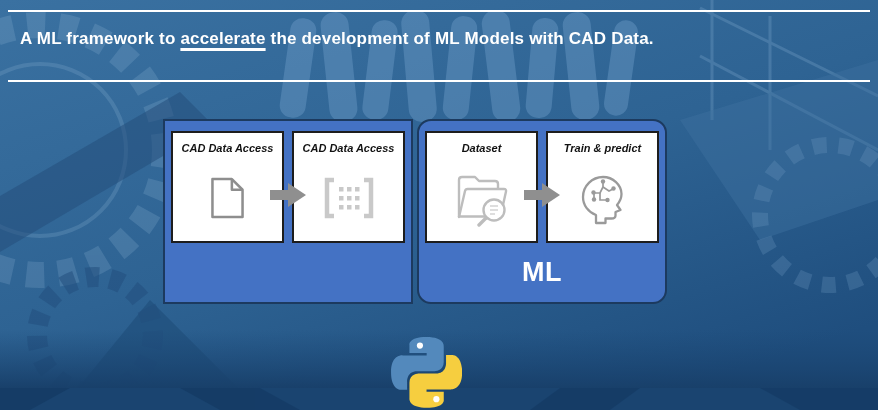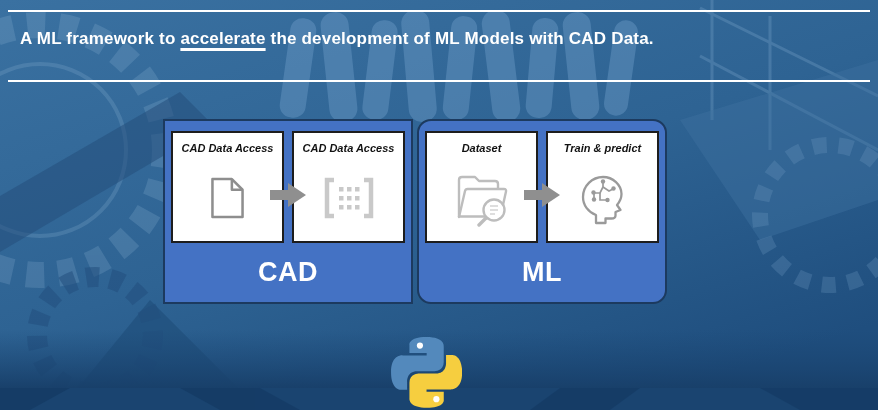--- a/index.html
+++ b/index.html
@@ -155,21 +155,20 @@
                 <rect x="24" y="28" width="4.5" height="4.5"></rect>
                 <rect x="32" y="28" width="4.5" height="4.5"></rect>
             </g>
           </svg>
         </div>
       </div>
     </div>
     <svg class="flow-arrow" width="36" height="24" viewBox="0 0 36 24">
       <path d="M0 7 H18 V0 L36 12 L18 24 V17 H0 Z" fill="#8f8f8f"></path>
     </svg>
-    <div class="group-label">CAD</div>
   </div>
 
   <div class="group group-ml">
     <div class="cards">
       <div class="card">
         <div class="card-label">Dataset</div>
         <div class="card-icon">
           <svg width="62" height="58" viewBox="0 0 62 58">
             <g fill="none" stroke="#bdbdbd" stroke-width="2.4" stroke-linejoin="round">
               <path d="M8 48 L8 11 Q8 8 11 8 H24 L28 12 H44 Q47 12 47 15 V20"></path>

